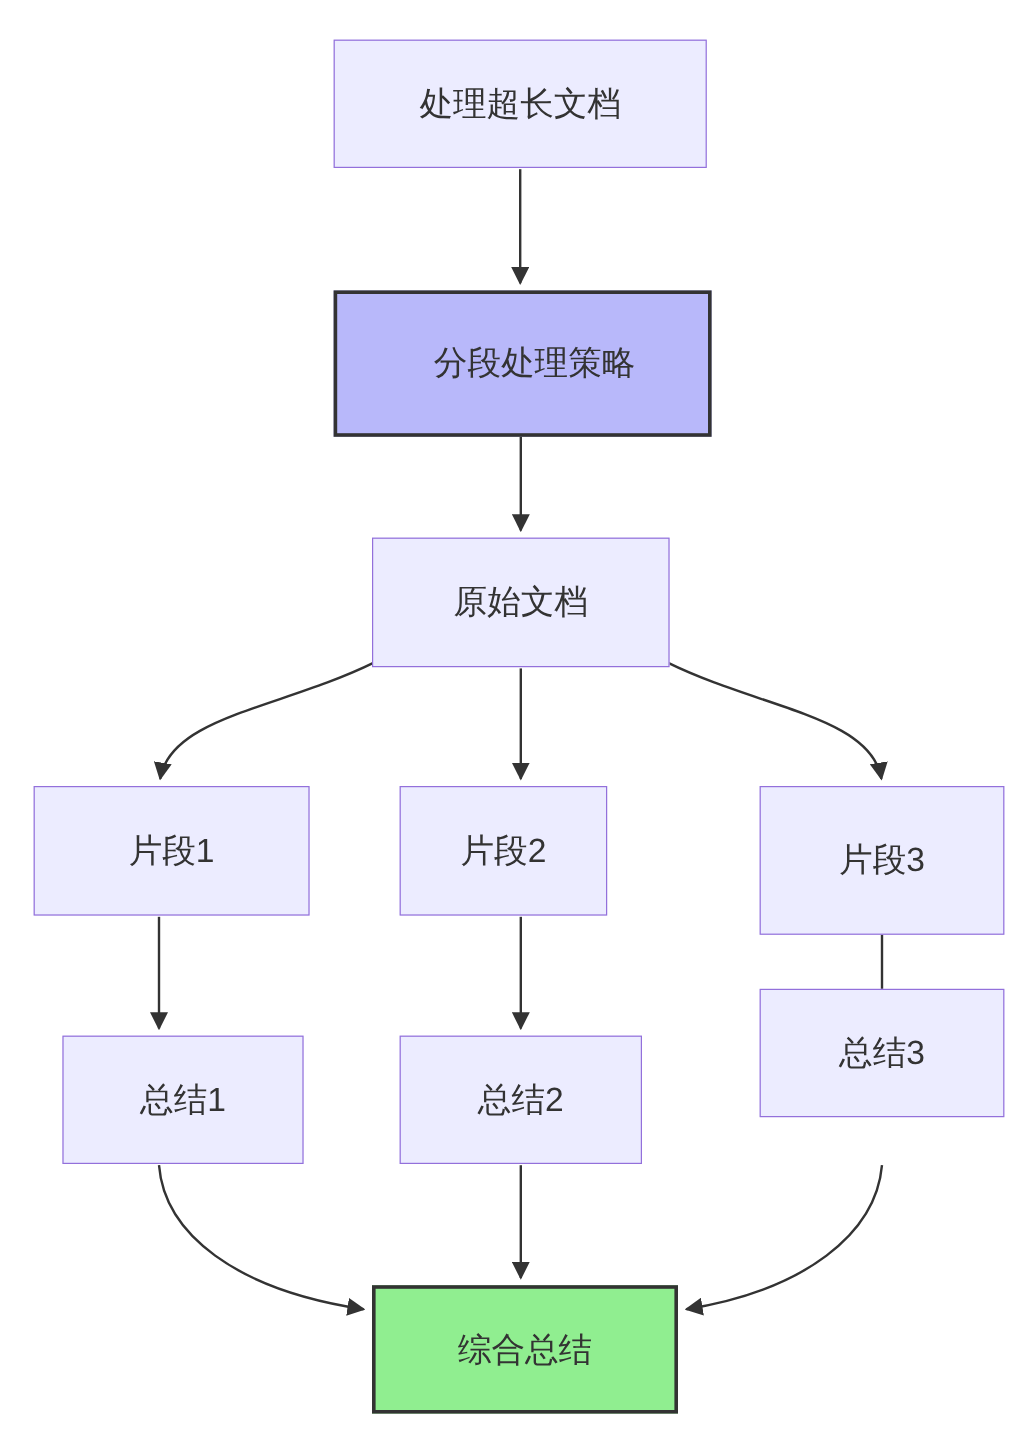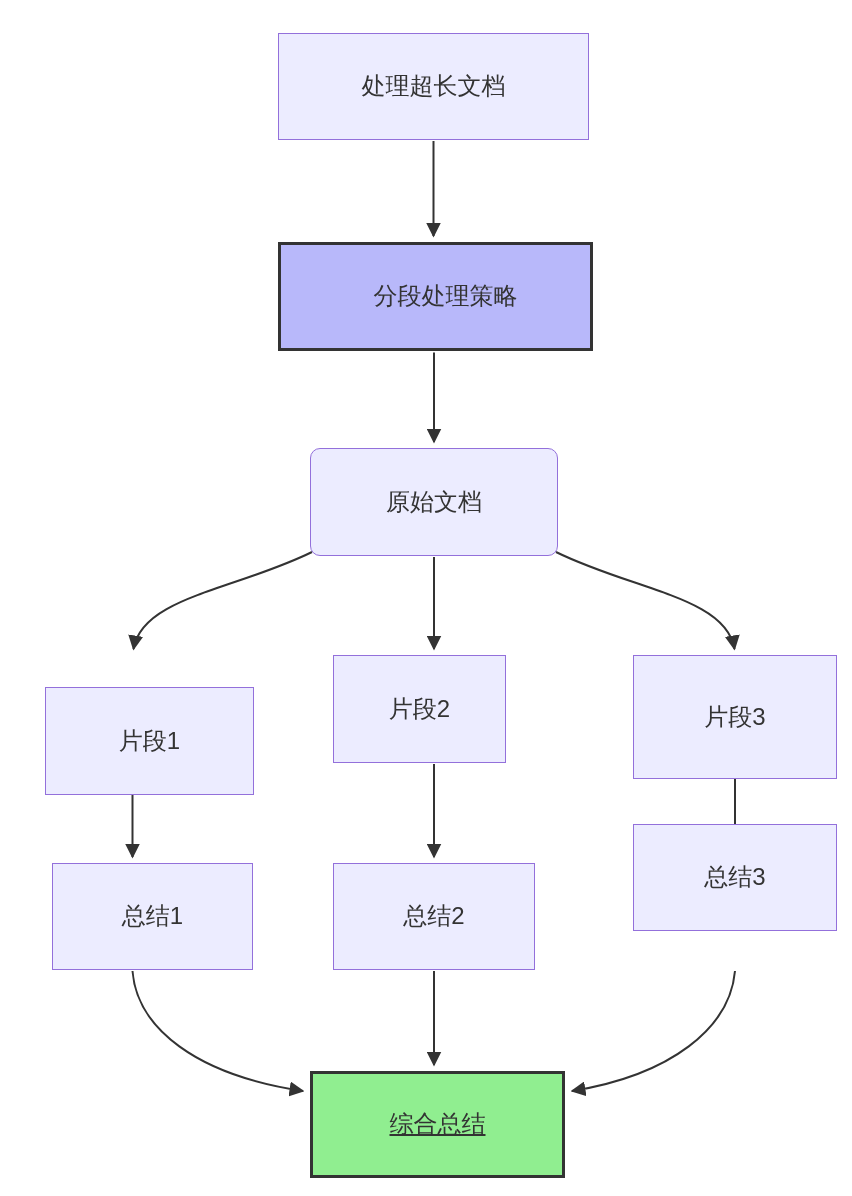--- a/index.html
+++ b/index.html
@@ -43,39 +43,38 @@
   }
   .node {
     position: absolute;
     box-sizing: border-box;
     display: flex;
     align-items: center;
     justify-content: center;
     background: var(--node-fill);
     border: 1.5px solid var(--node-border);
     color: var(--text-color);
-    font-size: 24px;
+    font-size: 28px;
     line-height: 1.2;
     text-align: center;
     white-space: nowrap;
   }
   .node.emphasis {
     background: var(--emphasis-fill);
     border: 3px solid var(--emphasis-border);
   }
   .node.success {
     background: var(--success-fill);
     border: 3px solid var(--success-border);
-    text-decoration: underline;
   }
   
   .n-a  { left: 278px; top: 33px;   width: 311px; height: 107px; }
-  .n-b  { left: 278px; top: 242px;  width: 315px; height: 109px; padding-left: 20px; }
-  .n-c  { left: 310px; top: 448px;  width: 248px; height: 108px; border-radius: 10px; }
-  .n-d1 { left: 45px;  top: 655px;  width: 209px; height: 108px; margin-top: 32px; }
+  .n-b  { left: 278px; top: 242px;  width: 315px; height: 122px; padding-left: 20px; }
+  .n-c  { left: 310px; top: 448px;  width: 248px; height: 108px; }
+  .n-d1 { left: 28px;  top: 655px;  width: 230px; height: 108px; }
   .n-d2 { left: 333px; top: 655px;  width: 173px; height: 108px; }
   .n-d3 { left: 633px; top: 655px;  width: 204px; height: 124px; }
   .n-e1 { left: 32px;  top: 863px;  width: 201px; height: 107px; margin-left: 20px; }
   .n-e2 { left: 333px; top: 863px;  width: 202px; height: 107px; }
   .n-e3 { left: 633px; top: 824px;  width: 204px; height: 107px; }
   .n-f  { left: 310px; top: 1071px; width: 255px; height: 107px; }
 </style>
 </head>
 <body>
 

